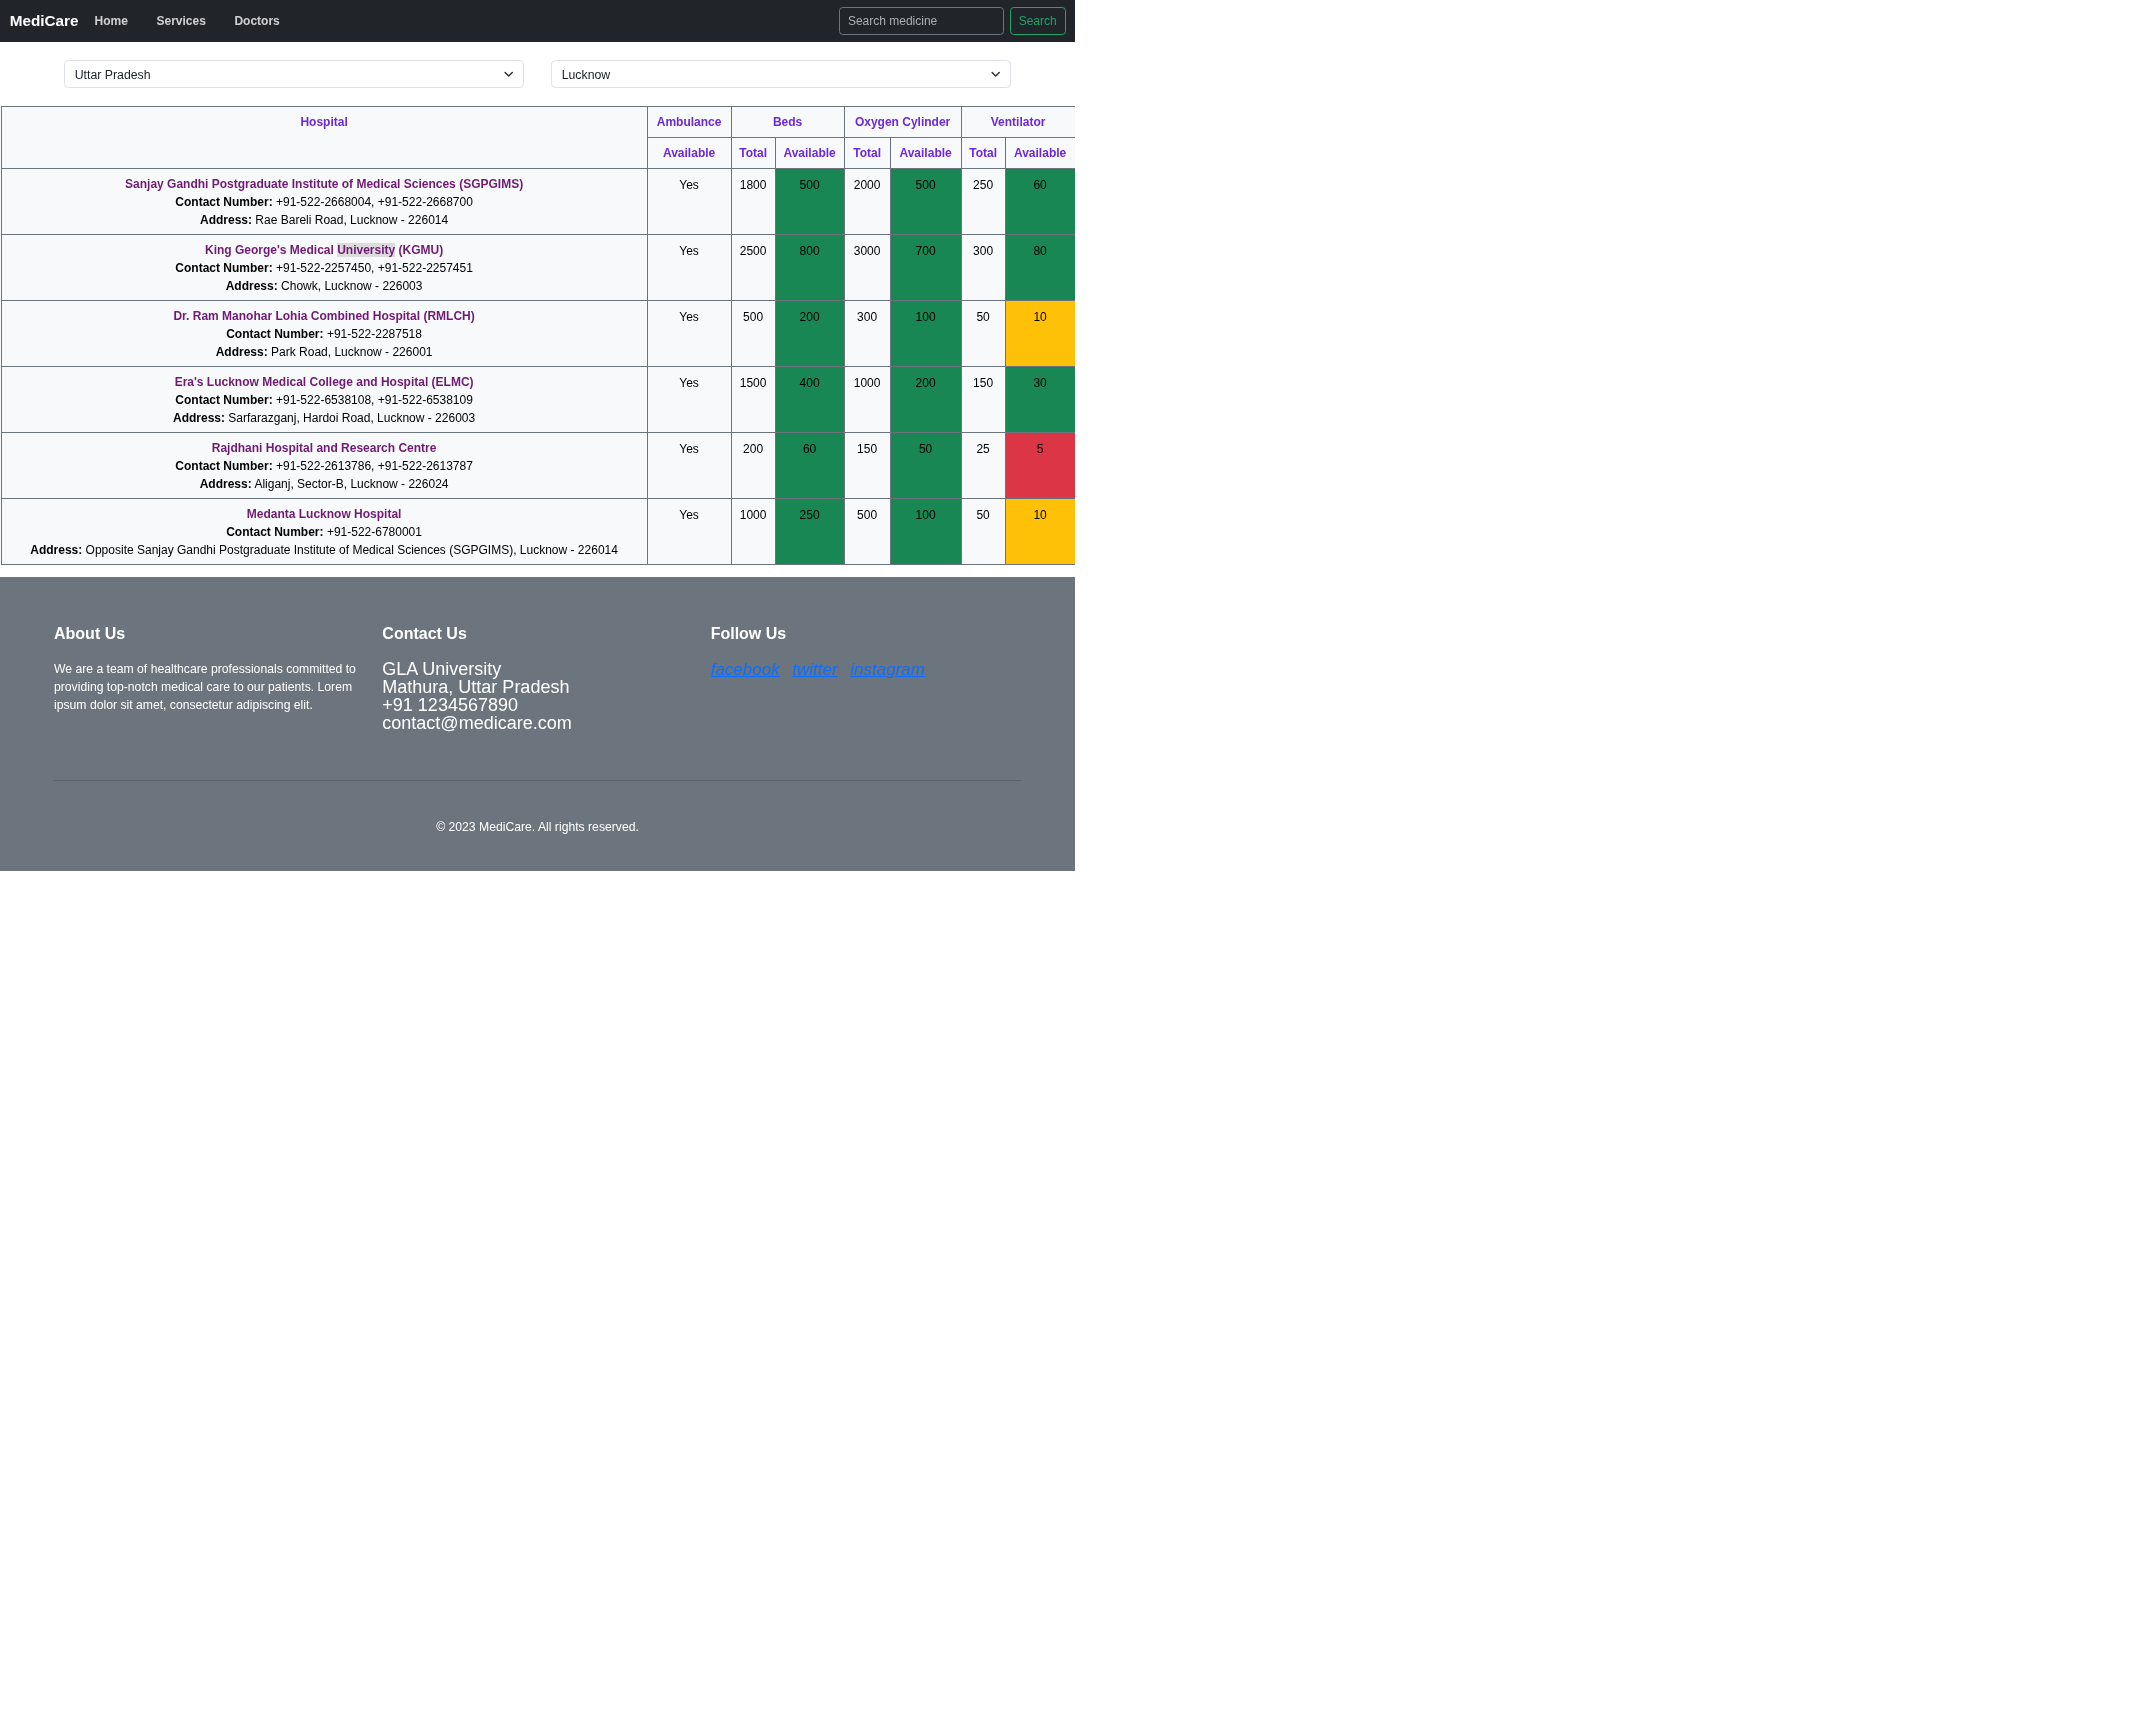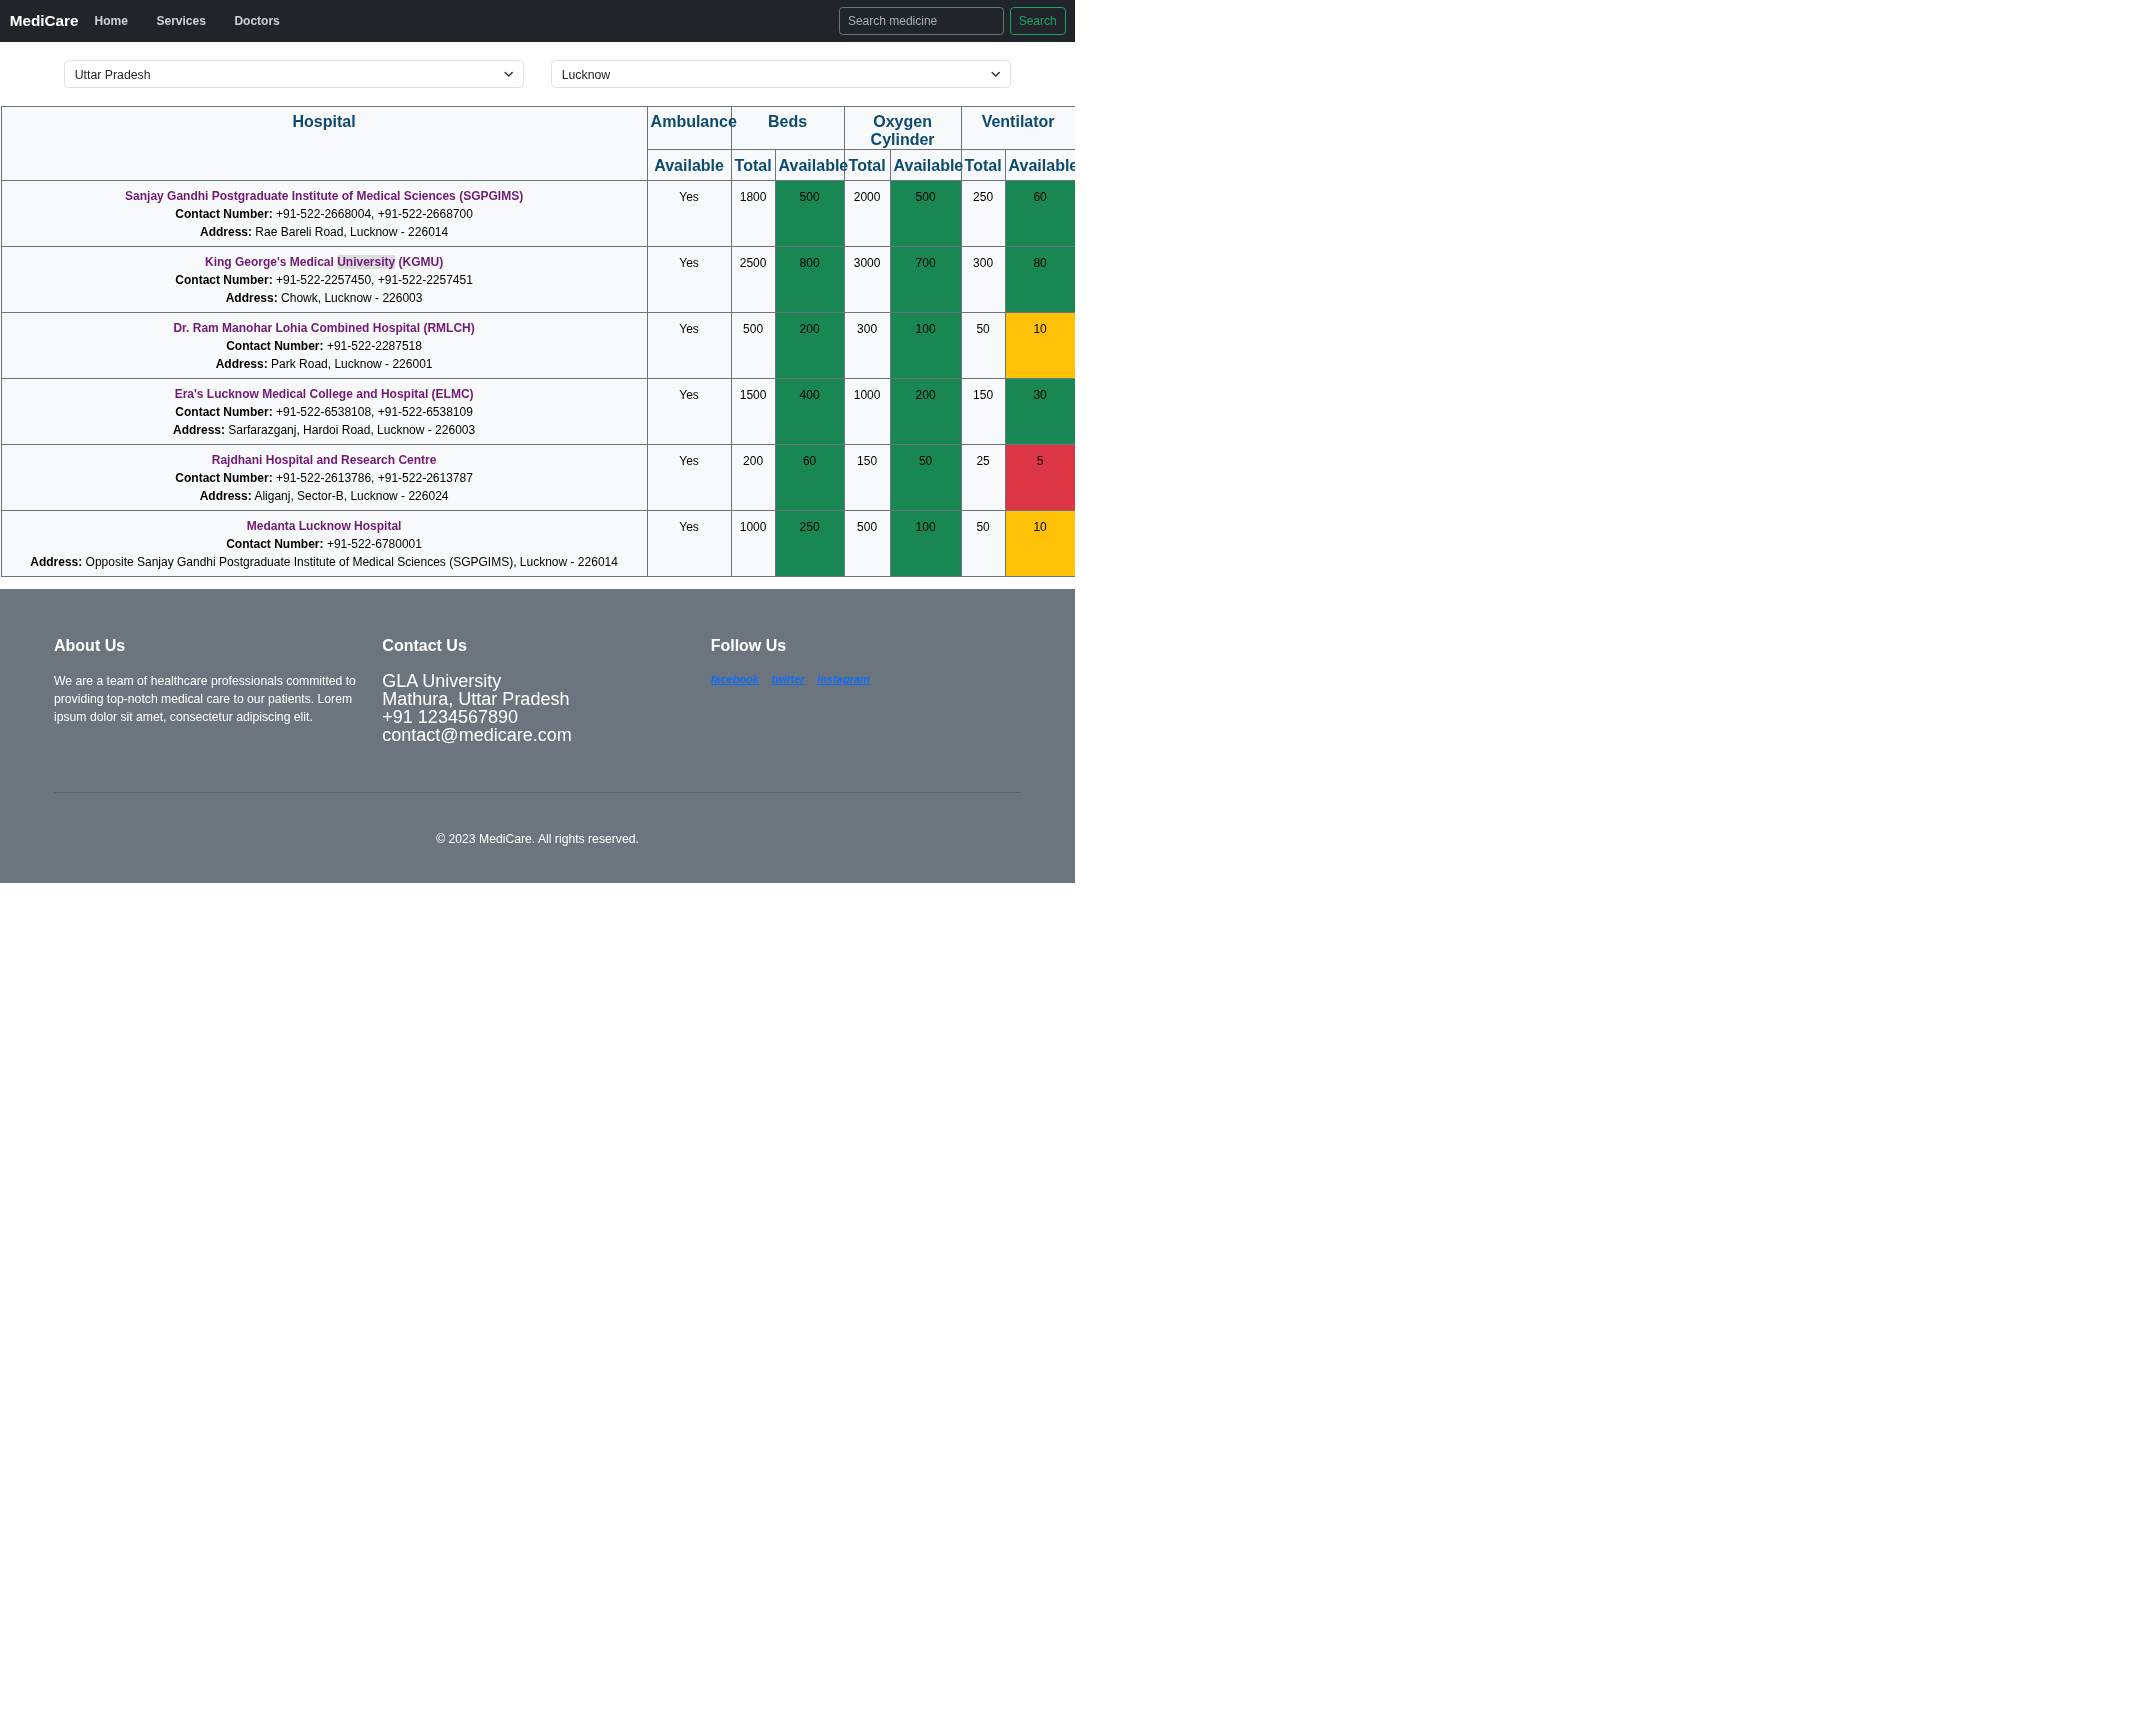--- a/index.html
+++ b/index.html
@@ -116,23 +116,23 @@
     vertical-align: middle;
     text-align: center;
     padding: 0 3px;
   }
   table.res tbody td.num {
     vertical-align: top;
     padding: 7px 3px 0;
     line-height: 18px;
   }
   table.res thead th {
-    font-size: 16px;
+    font-size: 12px;
     font-weight: 700;
-    color: #0c4a6e;
+    color: #6d28d9;
     height: 31px;
     vertical-align: top;
     padding: 6.7px 3px 0;
     line-height: 18px;
   }
   table.res tbody td { height: 66px; }
   .c-blank { width: 2.2px; padding:0 !important; border-top: 0 !important; border-left: 0 !important; border-bottom: 0 !important;}
   table.res td.hosp-cell { text-align: center; padding: 6.3px 3px 0; line-height: 18px; vertical-align: top; }
   .hosp-name {
     color: #701a75;
@@ -156,25 +156,24 @@
   }
   .f-inner {
     display: flex;
   }
   .f-col { width: 329px; padding: 0 9px; margin-top: 11px; }
   .f-title { font-size: 16px; font-weight: 700; margin: 0 0 17px 0; line-height: 1.2; }
   .f-text { font-size: 12.2px; line-height: 18px; margin: 0; }
   .f-line { font-size: 18px; line-height: 18px; }
   .f-links a {
     color: #0d6efd;
-    font-size: 11px;
+    font-size: 17px;
     font-style: italic;
     text-decoration: underline;
     margin-right: 9.3px;
-    font-weight: bold;
   }
   .f-hr { border: 0; border-top: 0.7px solid rgba(0,0,0,0.16); margin: 48px 9px 0 9px; }
   .f-copy { text-align: center; font-size: 12.2px; padding: 39px 0 37px 0; }
 </style>
 </head>
 <body>
 
 <nav class="navbar">
   <a class="brand" href="#">MediCare</a>
   <div class="nav-links">

